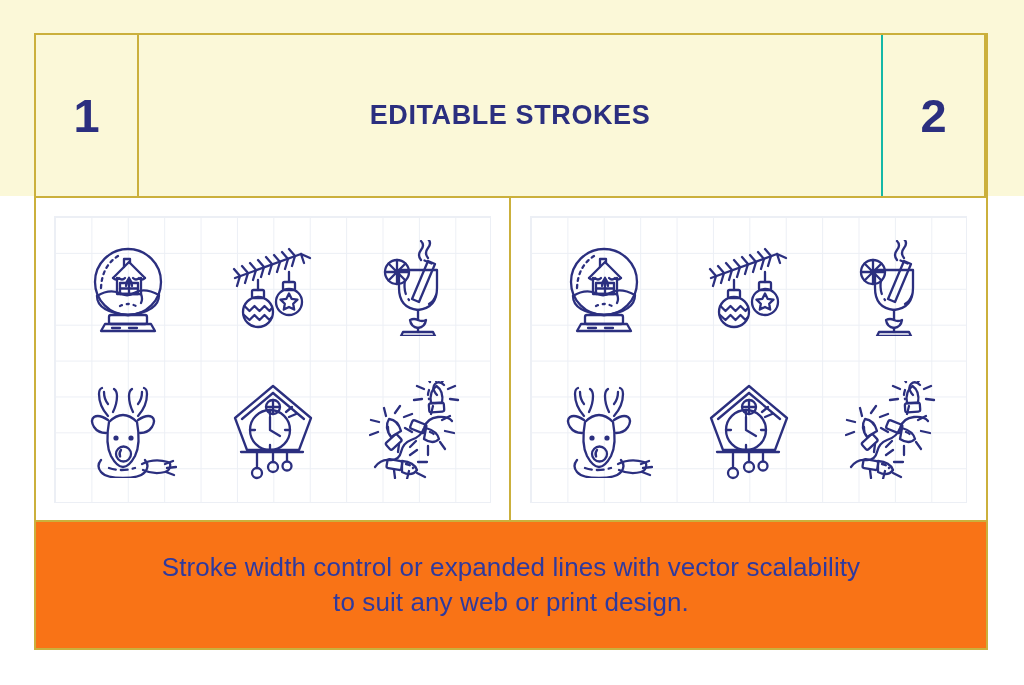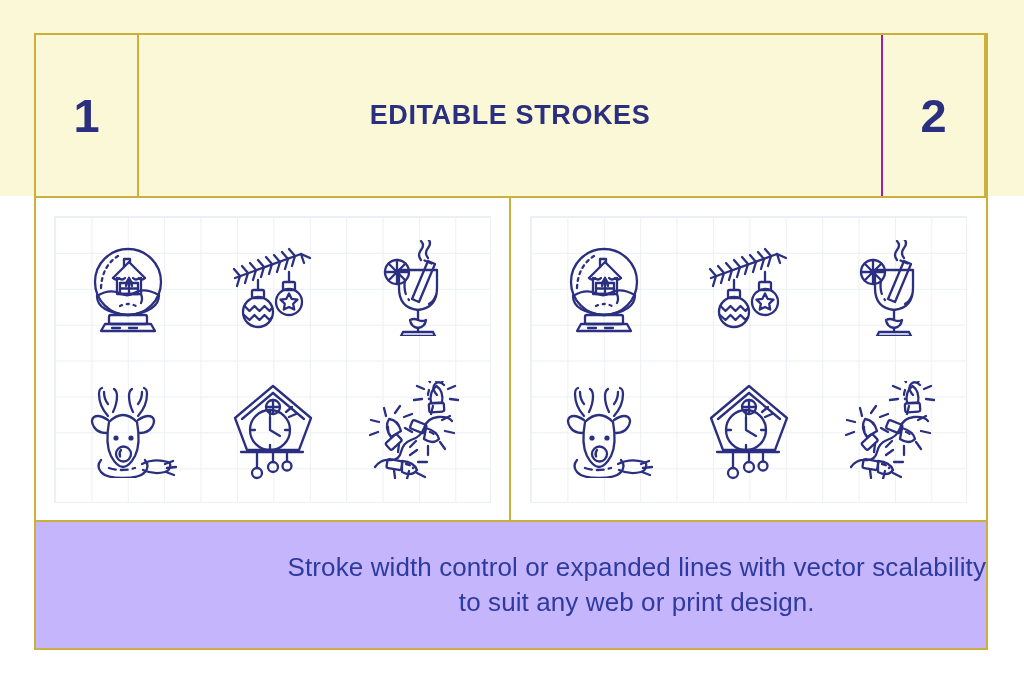--- a/index.html
+++ b/index.html
@@ -56,21 +56,21 @@
   }
   .num-cell {
     width: 103px;
     flex: 0 0 103px;
     border-right: 2px solid #cbb03c;
   }
   .title-cell {
     flex: 1 1 auto;
   }
   .title-cell.with-right-border {
-    border-right: 2px solid #a21caf;
+    border-right: 2px solid #14b8a6;
     text-align: right;
   }
   .step-number {
     color: #2b2f7f;
     font-size: 47px;
     font-weight: bold;
     letter-spacing: 0px;
     line-height: 1;
   }
   .step-title {
@@ -134,22 +134,22 @@
 
   
   #caption-row {
     position: absolute;
     left: 0;
     top: 487px;
     width: 100%;
     height: 126px;
     display: flex;
     align-items: center;
-    justify-content: flex-end;
-    background: #c4b5fd;
+    justify-content: center;
+    background: #f97316;
     box-sizing: border-box;
   }
   #caption-text {
     color: #2f3a9e;
     font-size: 26px;
     line-height: 1.35;
     text-align: center;
     font-weight: 400;
     letter-spacing: 0.1px;
     white-space: pre-line;

